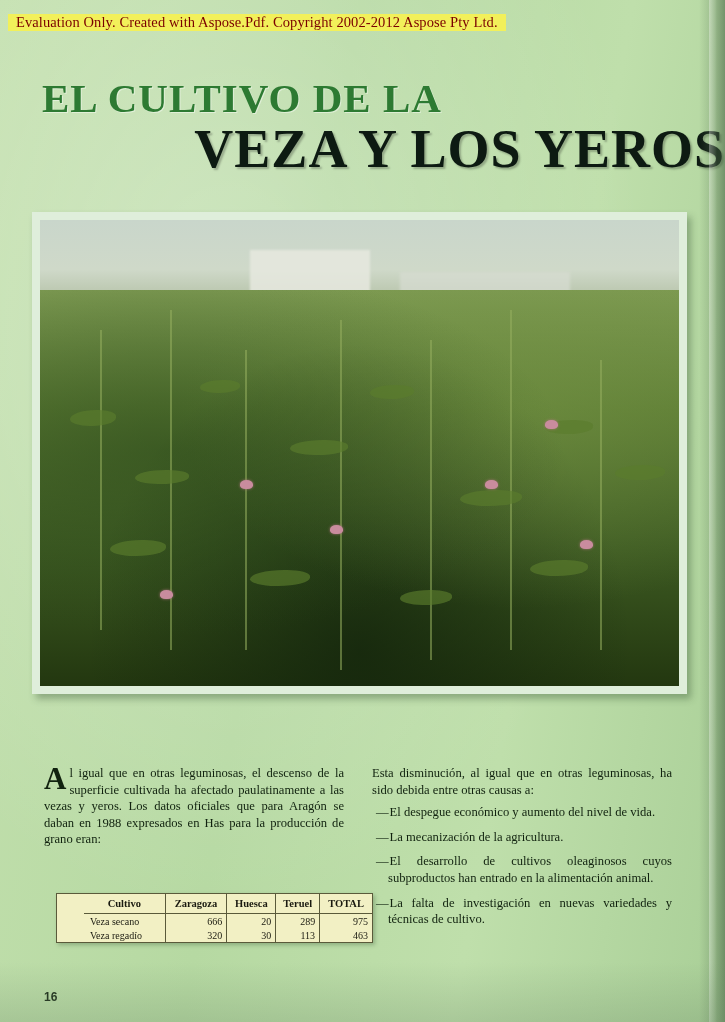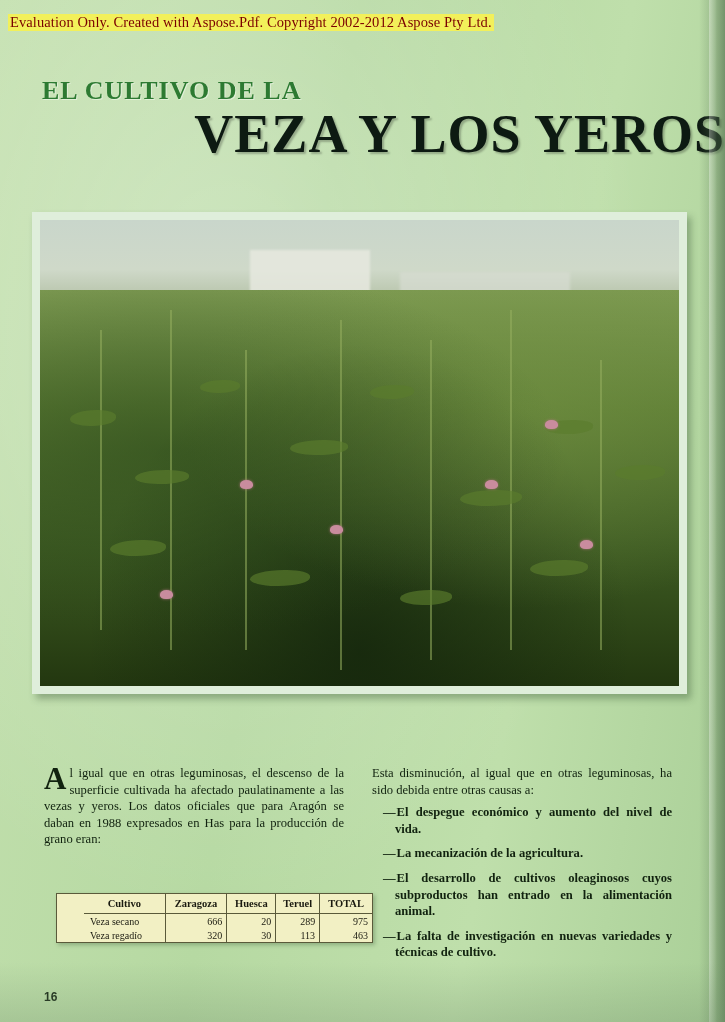--- a/index.html
+++ b/index.html
@@ -46,37 +46,37 @@
   
   .watermark {
     position: absolute;
     top: 14px;
     left: 8px;
     font-family: "Liberation Serif", serif;
     font-size: 14.5px;
     color: #7a0000;
     background: #f2f05a;
     letter-spacing: 0.1px;
-    padding: 0 2px;
+    padding: 0 8px;
     white-space: nowrap;
     z-index: 40;
   }
 
   
   .title-block {
     position: absolute;
     top: 78px;
     left: 0;
     width: 100%;
     text-align: center;
   }
   .title-line1 {
     font-family: "Liberation Serif", serif;
     font-weight: bold;
-    font-size: 26px;
+    font-size: 41px;
     color: #2d7a32;
     letter-spacing: 1px;
     text-align: left;
     margin-left: 42px;
     text-shadow: 1px 1px 0 rgba(255,255,255,0.45);
     line-height: 1;
   }
   .title-line2 {
     font-family: "Liberation Serif", serif;
     font-weight: bold;
@@ -172,21 +172,21 @@
   }
   .dropcap {
     float: left;
     font-family: "Liberation Serif", serif;
     font-size: 31px;
     line-height: 25px;
     font-weight: bold;
     padding: 1px 3px 0 0;
     color: #11220f;
   }
-  .bullets { margin: 6px 0 0 11px; padding: 0; list-style: none; font-weight: bold; }
+  .bullets { margin: 6px 0 0 4px; padding: 0; list-style: none; }
   .bullets li {
     margin: 0 0 8px 0;
     padding-left: 12px;
     text-indent: -12px;
     text-align: justify;
   }
   .bullets li .dash { margin-right: 1px; }
 
   
   .table-wrap {

